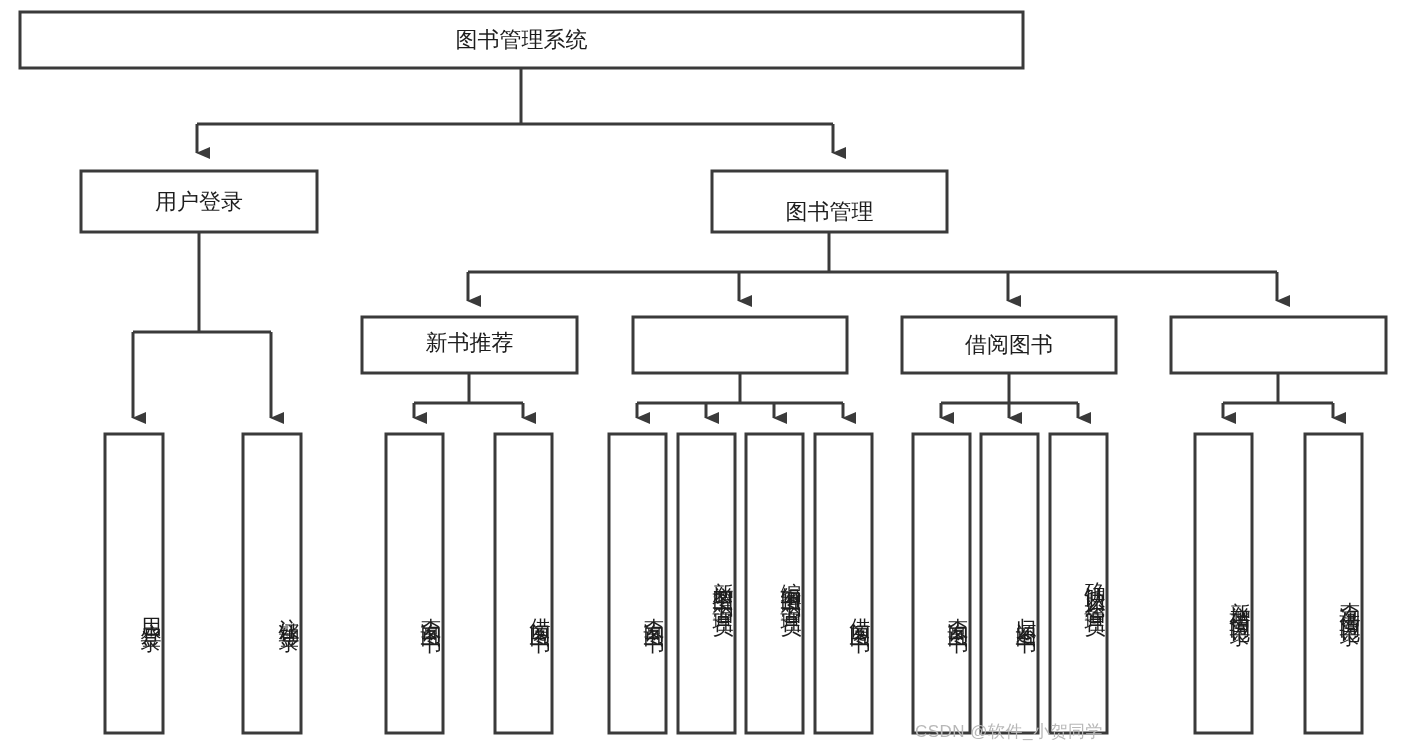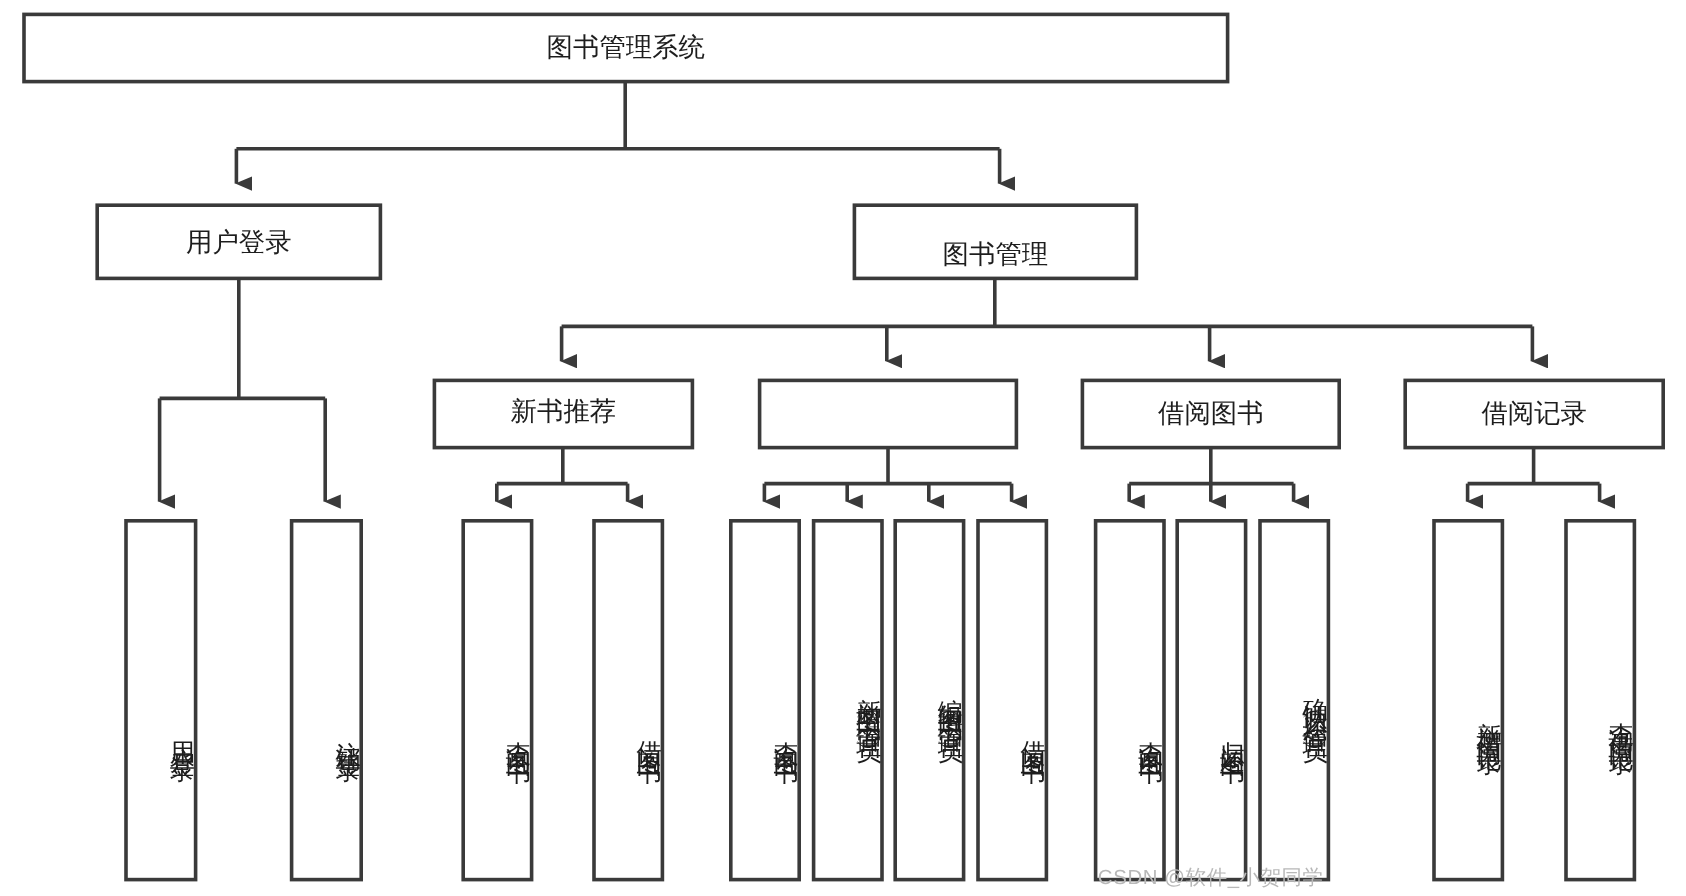--- a/index.html
+++ b/index.html
@@ -157,21 +157,20 @@
     <rect class="node-box" x="1305" y="434" width="57" height="299"></rect>
   </svg>
 
   <div class="node-label" style="left:20px; top:12px; width:1003px; height:56px;">图书管理系统</div>
 
   <div class="node-label" style="left:81px; top:171px; width:236px; height:61px;">用户登录</div>
   <div class="node-label" style="left:712px; top:181px; width:235px; height:61px;">图书管理</div>
 
   <div class="node-label" style="left:362px; top:317px; width:215px; height:56px;font-family:Liberation Mono, monospace;">新书推荐</div>
   <div class="node-label" style="left:902px; top:317px; width:214px; height:56px;">借阅图书</div>
-  <div class="node-label" style="left:1171px; top:317px; width:215px; height:56px;">借阅记录</div>
 
   <div class="node-label vertical" style="left:105px; top:494px; width:58px; height:230px;">用户登录</div>
   <div class="node-label vertical" style="left:243px; top:494px; width:58px; height:230px;">注销登录</div>
 
   <div class="node-label vertical" style="left:386px; top:494px; width:57px; height:230px;">查询图书</div>
   <div class="node-label vertical" style="left:495px; top:494px; width:57px; height:230px;">借阅图书</div>
 
   <div class="node-label vertical" style="left:609px; top:494px; width:57px; height:230px;">查询图书</div>
   <div class="node-label vertical" style="left:678px; top:440px; width:57px; height:290px;">新增图书（管理员）</div>
   <div class="node-label vertical" style="left:746px; top:440px; width:57px; height:290px;">编辑图书（管理员）</div>

